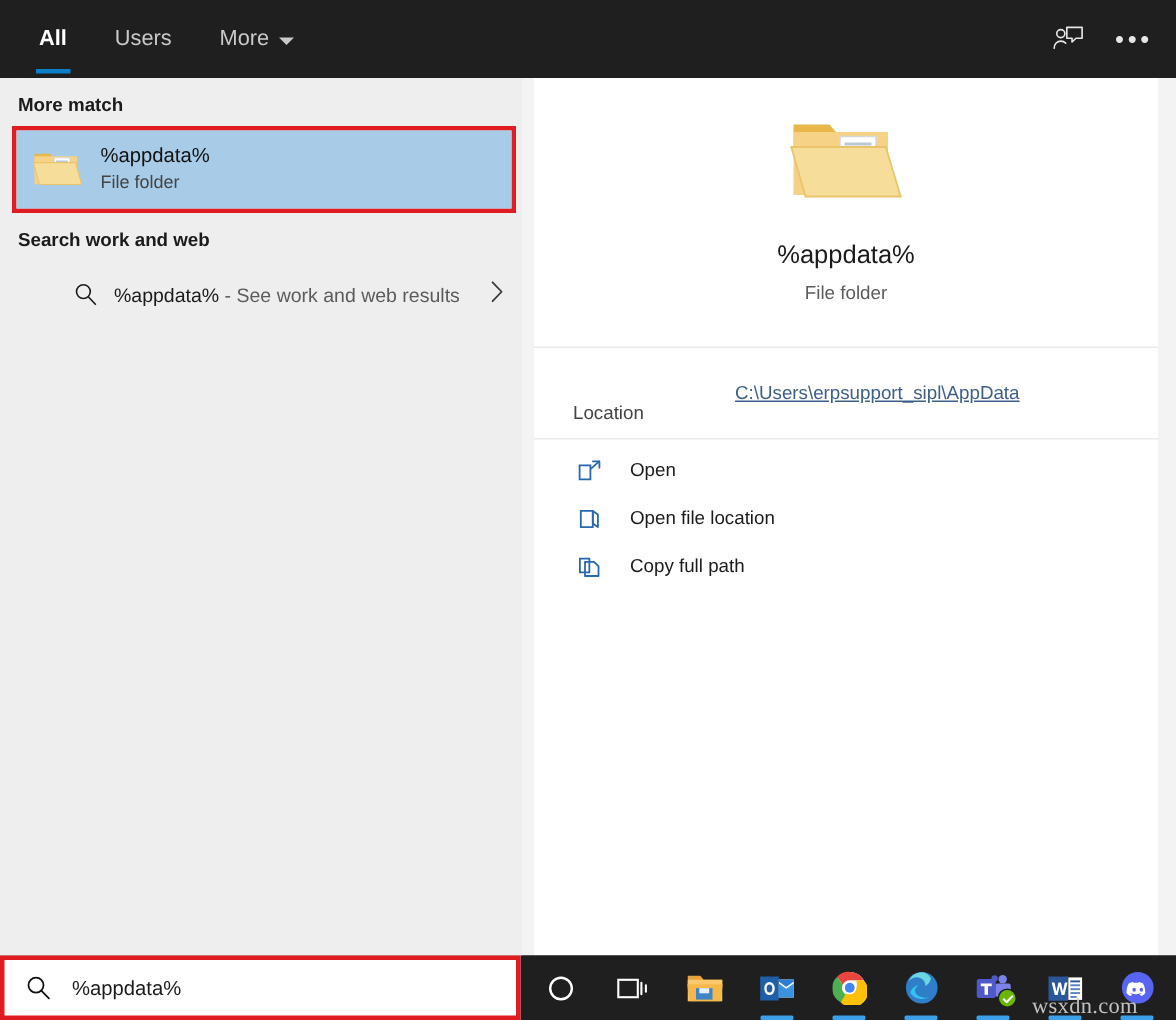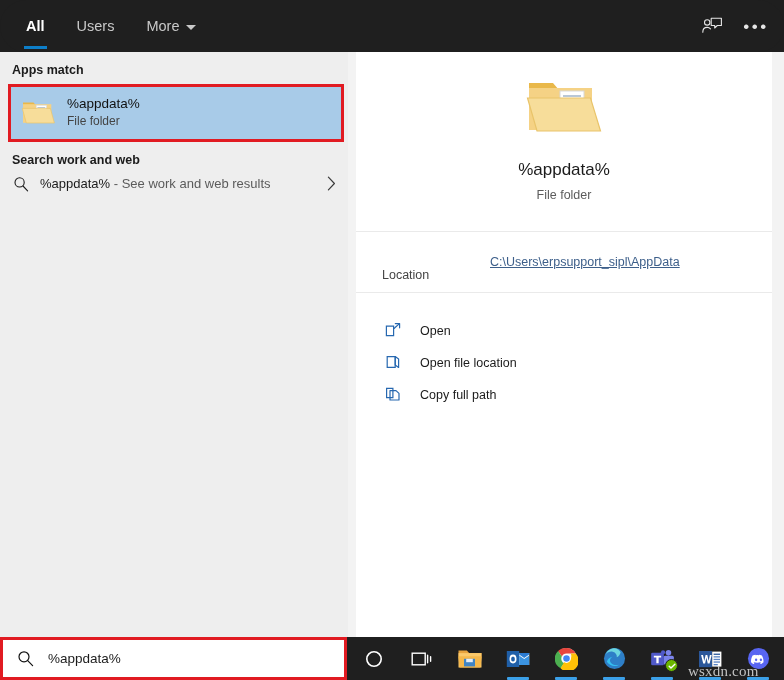--- a/index.html
+++ b/index.html
@@ -75,23 +75,24 @@
     height: 52px;
     background: #a8cbe8;
     padding-left: 10px;
   }
   .folder-icon { width: 34px; height: 30px; flex: 0 0 34px; margin-right: 12px; }
   .result-text { display: flex; flex-direction: column; justify-content: center; }
   .result-title { font-size: 13.5px; color: #111; line-height: 1.25; }
   .result-sub { font-size: 12px; color: #444; line-height: 1.35; }
 
   .web-row {
-    display: flex; 
+    display: flex; align-items: center;
     height: 40px; padding: 0 12px 0 10px;
     margin-top: 2px;
+    margin-left: 36px;
   }
   .web-magnifier { width: 22px; flex: 0 0 22px; display: flex; justify-content: center; color: #1b1b1b; }
   .web-label { font-size: 13px; color: #1b1b1b; margin-left: 8px; white-space: nowrap; }
   .web-label .dim { color: #5b5b5b; }
   .chev { margin-left: auto; color: #3a3a3a; font-size: 15px; }
 
   
   .rightcol {
     position: absolute; left: 356px; top: 52px;
     width: 416px; height: 585px;
@@ -110,21 +111,21 @@
     display: flex; align-items: center; height: 60px;
     padding-left: 26px;
   }
   .loc-label { font-size: 12.5px; color: #444; width: 108px; flex: 0 0 108px; margin-top: 26px; }
   .loc-link {
     font-size: 12.5px; color: #3d5f8a;
     text-decoration: underline;
   }
   .actions { padding-top: 13px; }
   .action-row {
-    display: flex; align-items: flex-end; height: 32px;
+    display: flex; align-items: flex-start; height: 32px;
     padding-left: 26px;
   }
   .action-icon { width: 22px; flex: 0 0 22px; display: flex; justify-content: center; color: #2768b0; }
   .action-label { font-size: 12.5px; color: #1b1b1b; margin-left: 16px; }
 
   
   .gutter {
     position: absolute; left: 772px; top: 52px; width: 12px; height: 585px;
     background: #f3f3f3;
   }
@@ -204,21 +205,21 @@
         </svg>
       </div>
       <div class="tb-icon">
         <span class="dots">•••</span>
       </div>
     </div>
   </div>
 
   <div class="leftcol">
 
-    <div class="section-head">Apps match</div>
+    <div class="section-head">More match</div>
 
     <div class="bestmatch-wrap redbox">
       <div class="result-row">
         <span class="folder-icon">
           <svg width="34" height="30" viewBox="0 0 34 30">
             <path d="M2 4.5h10.5l2.6 3h14.4v3.2H2z" fill="#e9b84a"></path>
             <path d="M2 6.2h28.3v18.6H2z" fill="#f5d285"></path>
             <rect x="15.2" y="7.2" width="10.4" height="16.5" fill="#ffffff" stroke="#d7d7d7" stroke-width="0.6"></rect>
             <rect x="16.4" y="9.0" width="7.8" height="1" fill="#b9c7d6"></rect>
             <rect x="16.4" y="11.0" width="7.8" height="1" fill="#b9c7d6"></rect>

